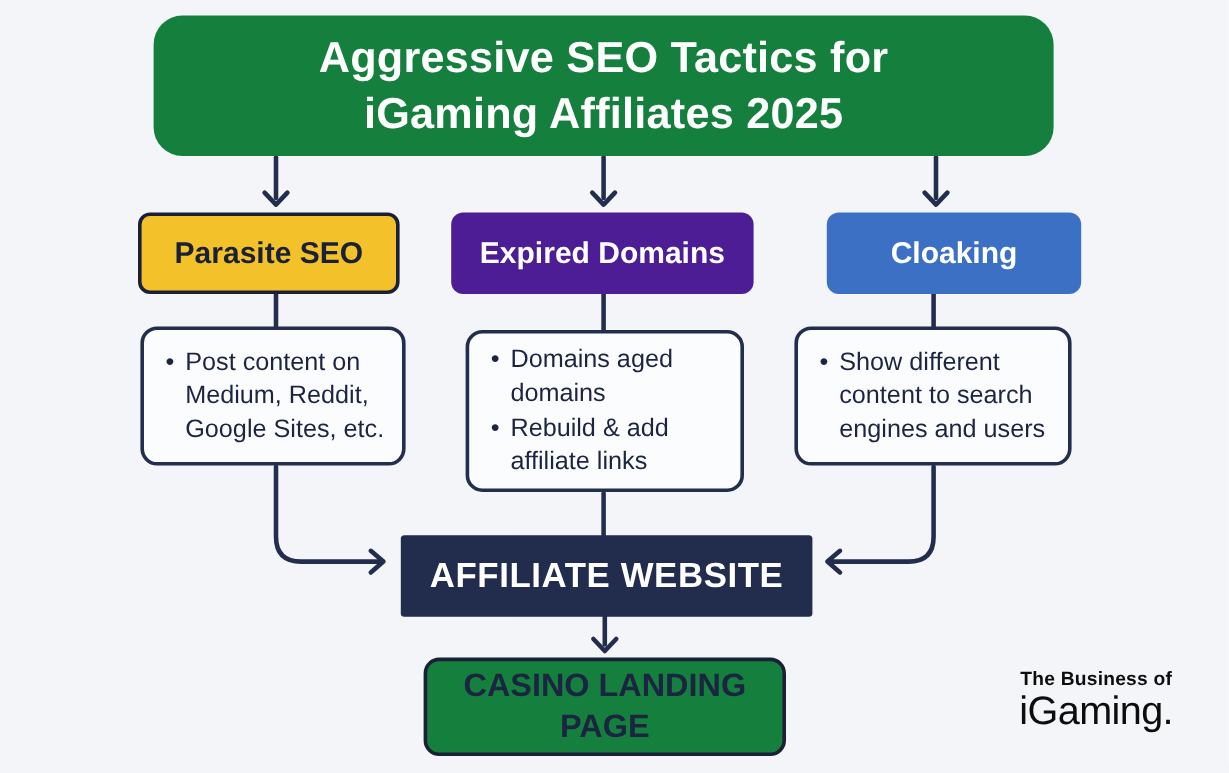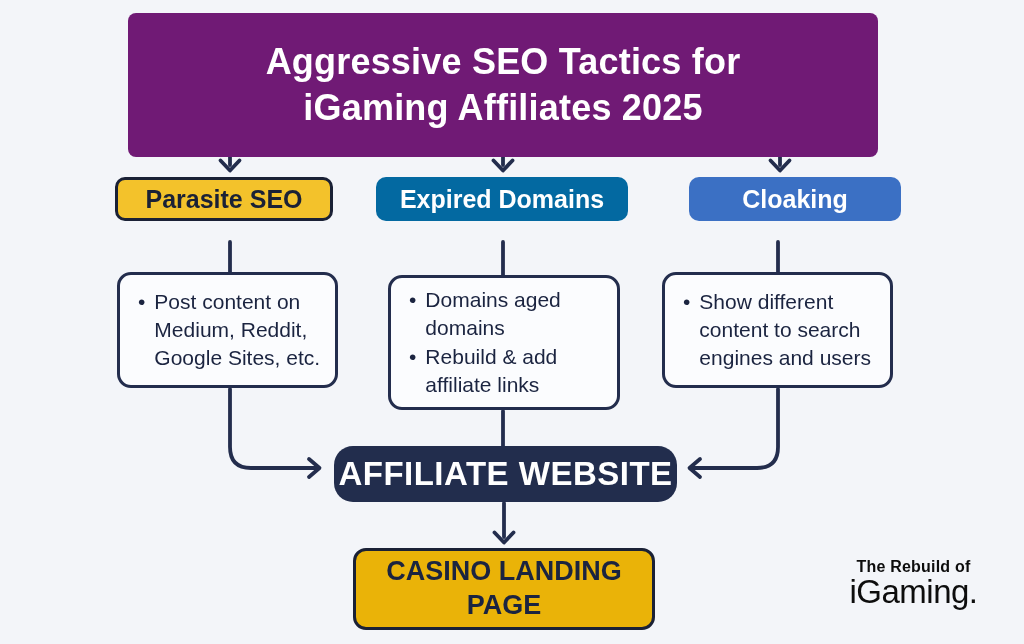--- a/index.html
+++ b/index.html
@@ -13,46 +13,46 @@
   }
   .box {
     position: absolute;
     box-sizing: border-box;
     display: flex;
     align-items: center;
     justify-content: center;
     text-align: center;
   }
   .title-box {
-    left: 128px; top: 13px; width: 750px; height: 144px;
-    background: #701a75;
-    color: #FFFFFF;
-    border-radius: 8px;
+    left: 128px; top: 13px; width: 750px; height: 117px;
+    background: #15803d;
+    color: #FFFFFF;
+    border-radius: 24px;
     font-size: 36px;
     font-weight: bold;
     line-height: 1.28;
     padding: 0 60px;
     letter-spacing: 0.2px;
   }
   .head {
     border-radius: 10px;
     font-size: 25px;
     font-weight: bold;
-    height: 44px;
+    height: 68px;
     top: 177px;
   }
   .head-yellow {
     left: 115px; width: 218px;
     background: #F3C22B;
     color: #1A2136;
     border: 3px solid #1A2136;
   }
   .head-orange {
     left: 376px; width: 252px;
-    background: #0369a1;
+    background: #4c1d95;
     color: #FFFFFF;
   }
   .head-blue {
     left: 674px; width: 212px;
     background: #3B70C4;
     color: #FFFFFF;
     margin-left: 15px;
   }
   .desc {
     background: #FBFCFE;
@@ -65,31 +65,31 @@
     align-items: flex-start;
     justify-content: center;
     padding: 8px 14px 8px 18px;
   }
   .desc-1 { left: 117px; top: 272px; width: 221px; height: 116px; }
   .desc-2 { left: 388px; top: 275px; width: 232px; height: 135px; }
   .desc-3 { left: 662px; top: 272px; width: 231px; height: 116px; }
   .bullet-row { display: flex; text-align: left; }
   .bullet-marker { margin-right: 9px; }
   .affiliate-box {
-    left: 334px; top: 446px; width: 343px; height: 56px;
+    left: 334px; top: 446px; width: 343px; height: 68px;
     background: #222D4D;
     color: #FFFFFF;
-    border-radius: 19px;
-    font-size: 33px;
+    border-radius: 3px;
+    font-size: 29px;
     font-weight: bold;
     letter-spacing: 0.5px;
   }
   .casino-box {
     left: 353px; top: 548px; width: 302px; height: 82px;
-    background: #eab308;
+    background: #15803d;
     color: #1B2440;
     border: 3px solid #1A2136;
     border-radius: 13px;
     font-size: 27px;
     font-weight: bold;
     line-height: 1.25;
     padding: 0 20px;
   }
   .connectors {
     position: absolute;
@@ -190,17 +190,17 @@
 
   <div class="box affiliate-box">
     <span>AFFILIATE WEBSITE</span>
   </div>
 
   <div class="box casino-box">
     <span>CASINO LANDING PAGE</span>
   </div>
 
   <div class="logo">
-    <div class="logo-top">The Rebuild of</div>
+    <div class="logo-top">The Business of</div>
     <div class="logo-main">iGaming.</div>
   </div>
 
 </div>
 
 </body></html>

